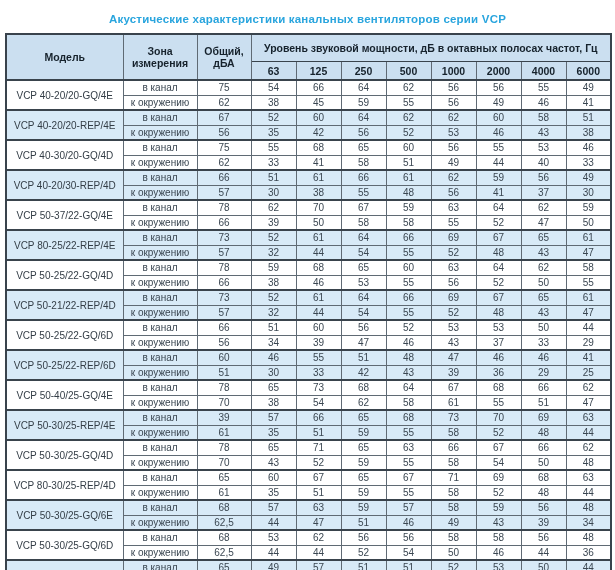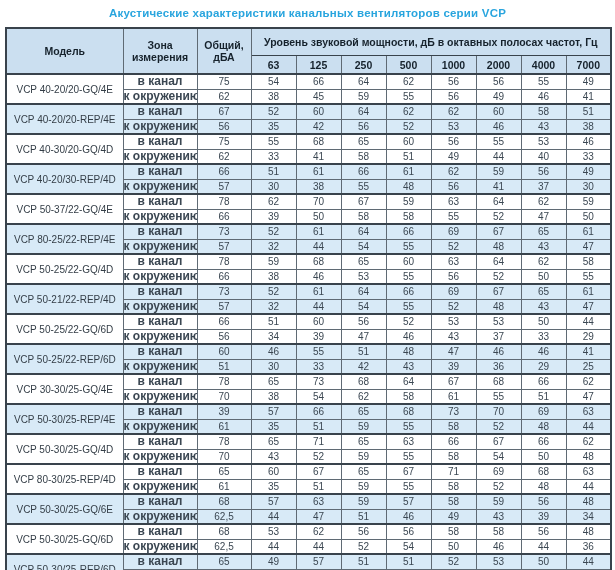--- a/index.html
+++ b/index.html
@@ -10,20 +10,21 @@
     overflow: hidden;
   }
   .page { width: 615px; height: 570px; }
   .title {
     text-align: center;
     color: #29a5de;
     font-weight: bold;
     font-size: 11.5px;
     padding-top: 7px;
     letter-spacing: 0.2px;
+    margin-top: 6px;
   }
   table.acoustic {
     border-collapse: collapse;
     table-layout: fixed;
     width: 605px;
     margin: 8px 0 0 5px;
     border: 2px solid #39434c;
   }
   th, td {
     border: 1px solid #5f6a74;
@@ -46,21 +47,21 @@
   thead tr.freq-row th { height: 17px; }
   thead { border-bottom: 2px solid #7f1d1d; }
   tbody td {
     color: #3b4752;
     font-size: 10px;
     line-height: 13px;
     height: 13.5px;
     background: #ffffff;
   }
   tbody td.model { font-size: 10px; color: #333d46; }
-  tbody td.zone  { font-size: 12px; font-weight: bold; }
+  tbody td.zone  { font-size: 10px; }
   tbody tr.shaded td { background: #d8eaf7; }
   tbody tr.group-start td { border-top: 2px solid #39434c; }
 </style>
 </head>
 <body>
 
 <div class="page">
   <div class="title">Акустические характеристики канальных вентиляторов  серии VCP</div>
 
   <table class="acoustic">
@@ -85,21 +86,21 @@
         <th colspan="8">Уровень звуковой мощности, дБ в октавных полосах частот, Гц</th>
       </tr>
       <tr class="freq-row">
         <th>63</th>
         <th>125</th>
         <th>250</th>
         <th>500</th>
         <th>1000</th>
         <th>2000</th>
         <th>4000</th>
-        <th>7000</th>
+        <th>6000</th>
       </tr>
     </thead>
     <tbody>
   <tr class="group-start">
     <td class="model" rowspan="2">VCP 40-20/20-GQ/4E</td>
     <td class="zone">в канал</td>
     <td>75</td>
     <td>54</td>
     <td>66</td>
     <td>64</td>
@@ -350,21 +351,21 @@
     <td>33</td>
     <td>42</td>
     <td>43</td>
     <td>39</td>
     <td>36</td>
     <td>29</td>
     <td>25</td>
   </tr>
 
   <tr class="group-start">
-    <td class="model" rowspan="2">VCP 30-30/25-GQ/4E</td>
+    <td class="model" rowspan="2">VCP 50-40/25-GQ/4E</td>
     <td class="zone">в канал</td>
     <td>78</td>
     <td>65</td>
     <td>73</td>
     <td>68</td>
     <td>64</td>
     <td>67</td>
     <td>68</td>
     <td>66</td>
     <td>62</td>

